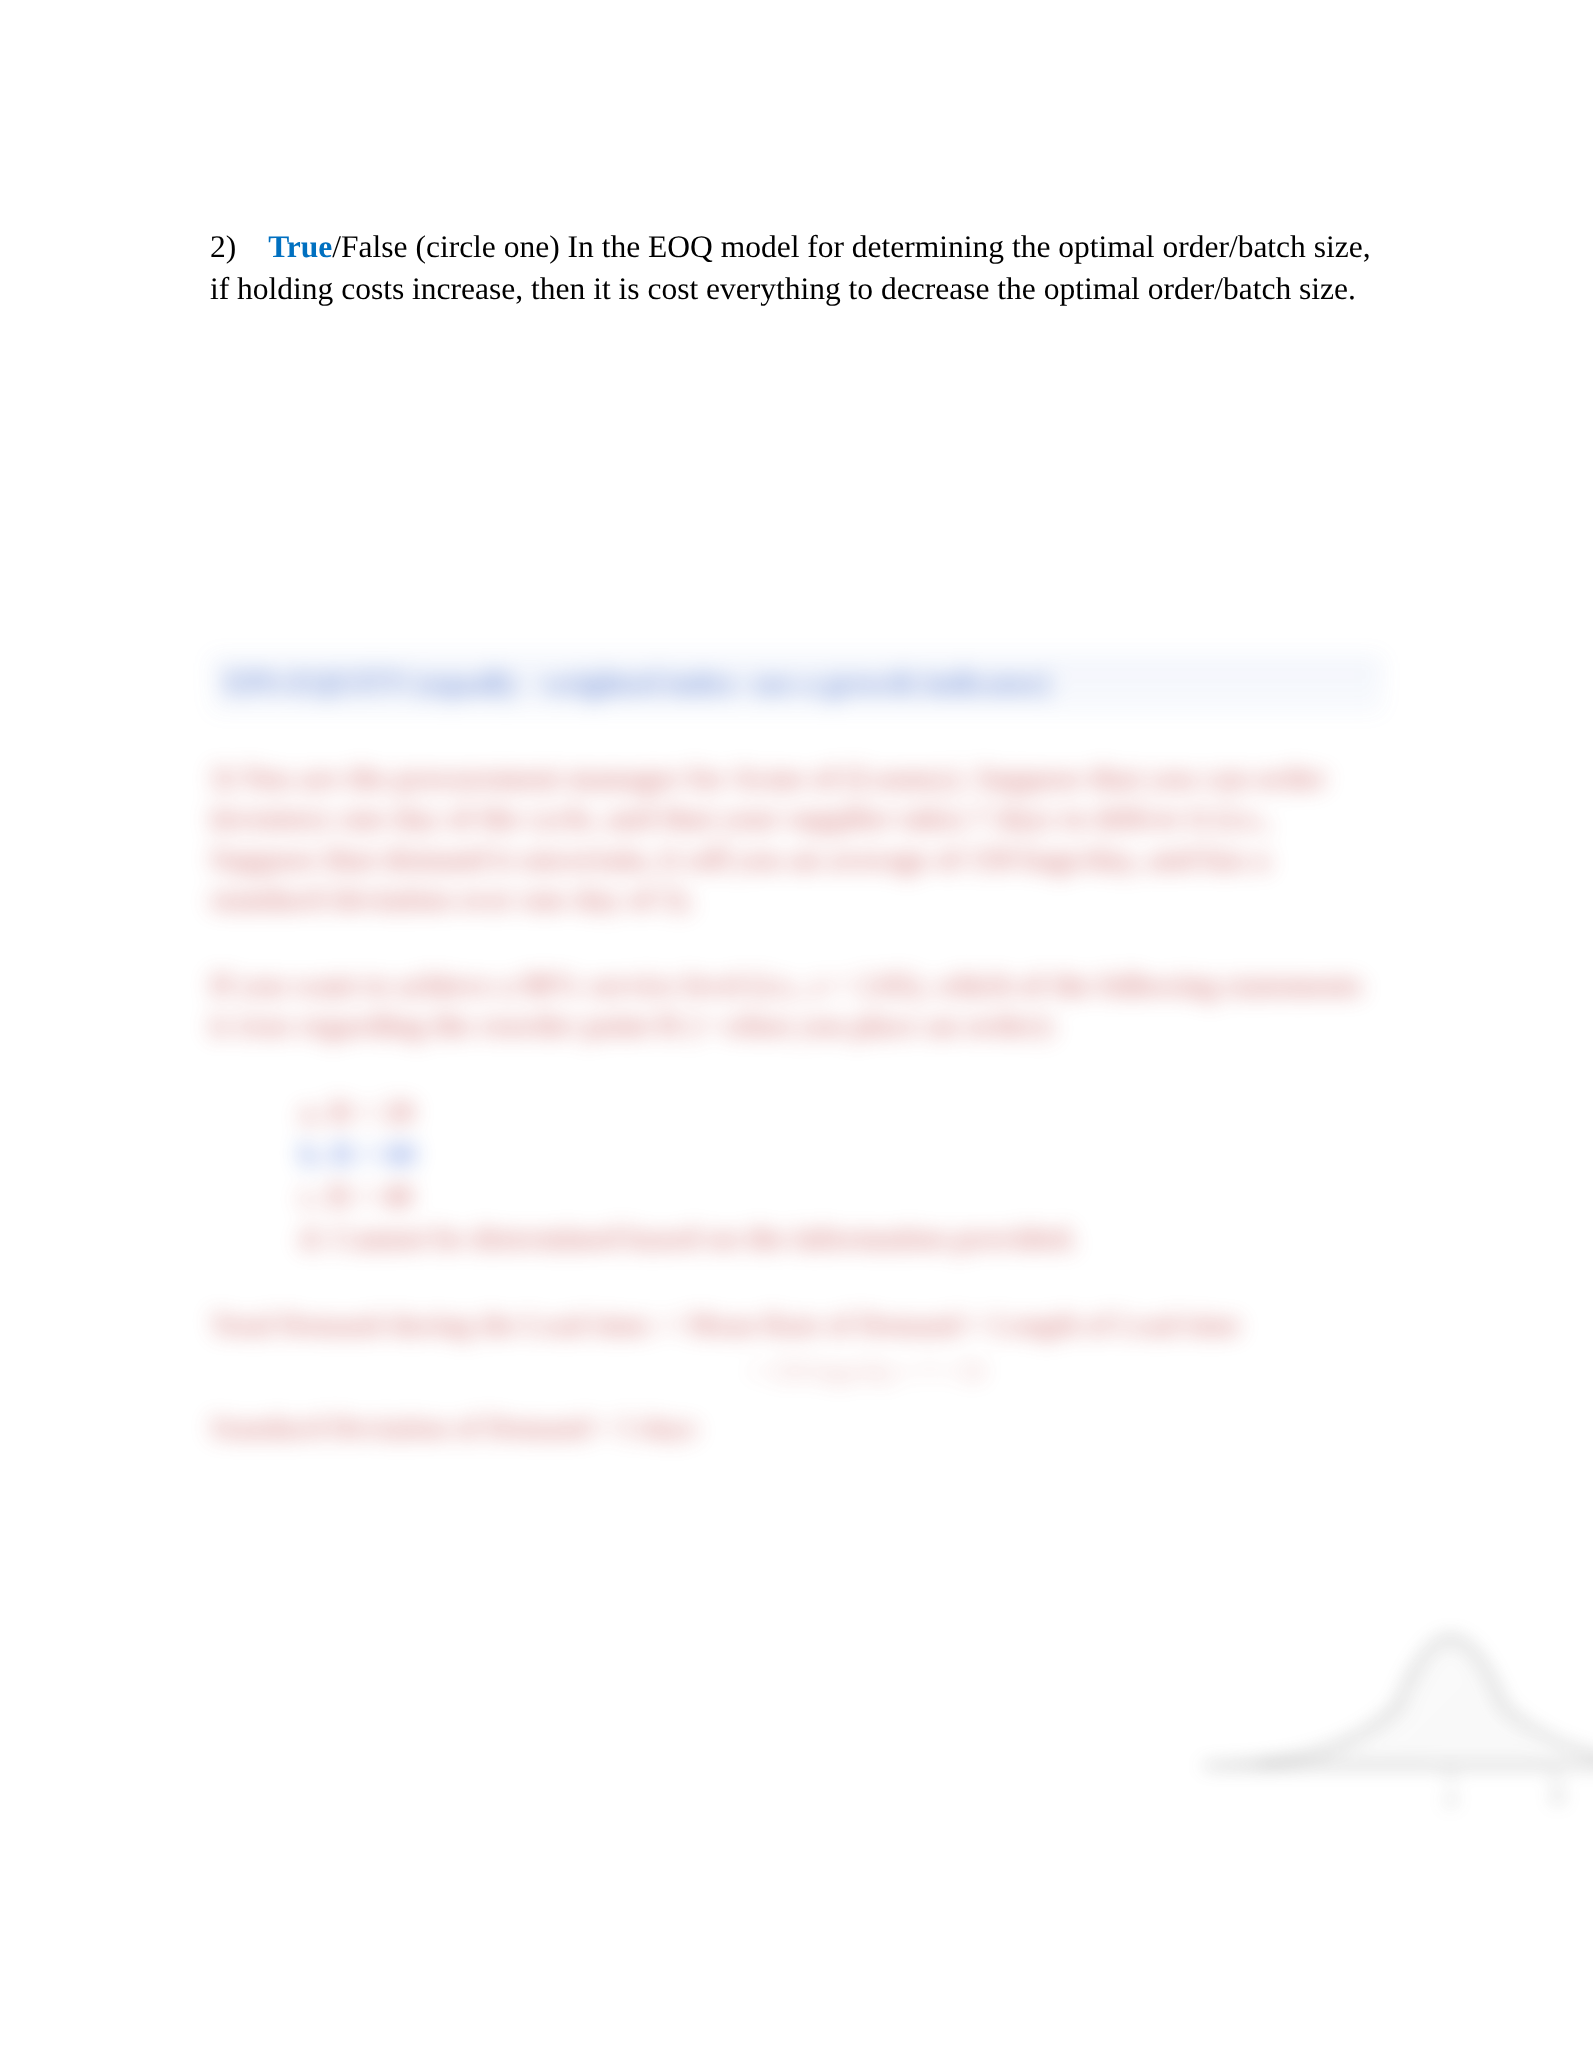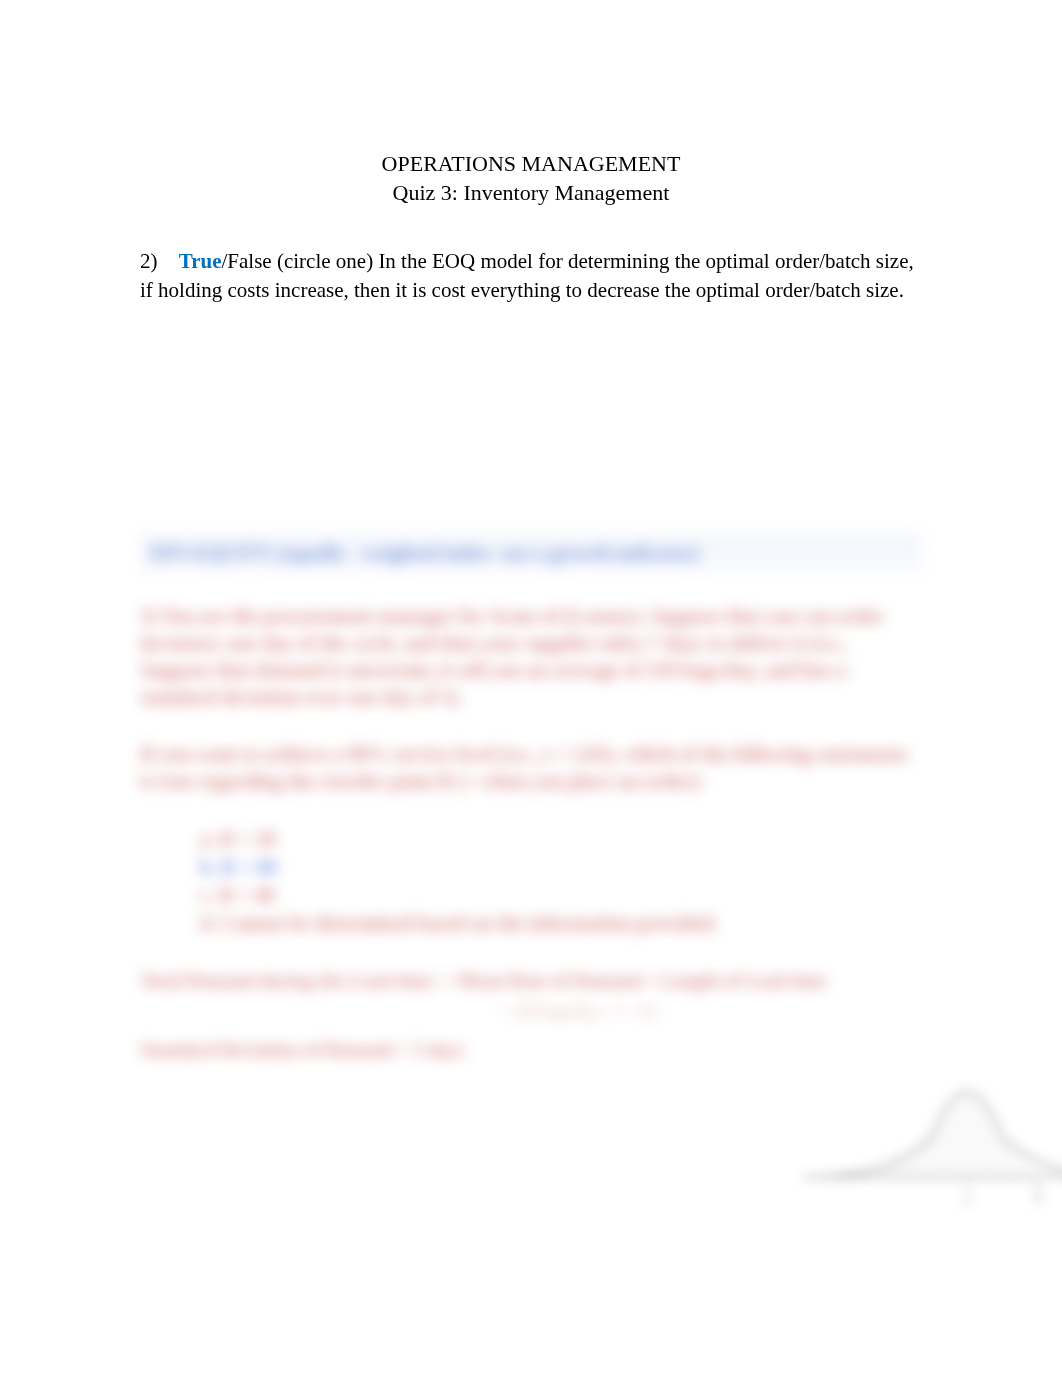--- a/index.html
+++ b/index.html
@@ -112,24 +112,20 @@
       width: 350px;
       height: 220px;
       filter: blur(6px);
       opacity: 0.55;
     }
   </style>
 </head>
 <body>
 
 <div class="page">
-  <div class="header">
-    <div class="title">OPERATIONS MANAGEMENT</div>
-    <div class="subtitle">Quiz 3: Inventory Management</div>
-  </div>
 
 
   <div class="question">
     <span>2) </span><span class="answer-true">True</span><span>/False (circle one) In the EOQ model for determining the optimal order/batch size, if holding costs increase, then it is cost everything to decrease the optimal order/batch size.</span>
   </div>
 
   <div class="blurred-section">
     <div class="blur-heading">EPS-EQUITY (equally - weighted index- use a growth indicator)</div>
     <div class="blur-para">3) You are the procurement manager for Acme of (Looney). Suppose that you can order inventory one day of the cycle, and that your supplier takes 7 days to deliver it (i.e., Suppose that demand is uncertain, it sell you an average of 150 bags/day, and has a standard deviation over one day of 5).</div>
     <div class="blur-para2">If you want to achieve a 98% service level (i.e., z = 2.05), which of the following statements is true regarding the reorder point R (= when you place an order):</div>

